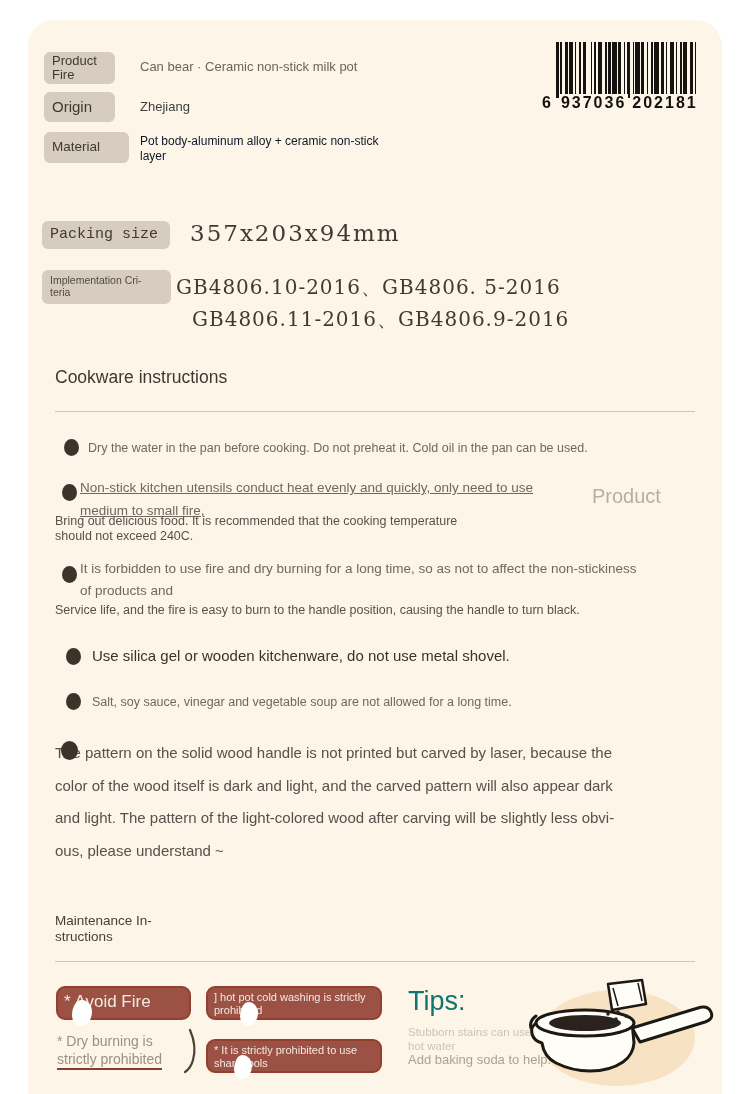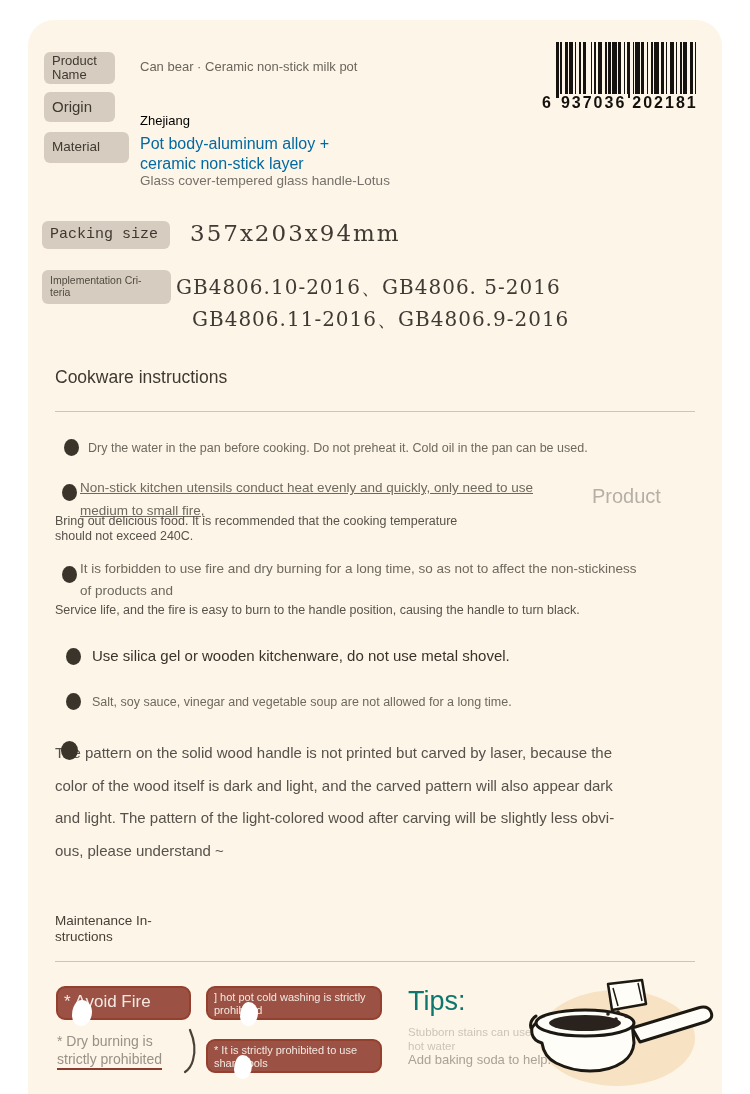--- a/index.html
+++ b/index.html
@@ -46,35 +46,34 @@
   .tips-gray1 { color:#ccc5b8; font-size:11.5px; line-height:1.25; }
   .tips-gray2 { color:#a9a296; font-size:13px; }
 </style>
 </head>
 <body>
 
 <div class="page">
   <div class="card">
 
     <div class="abs label-box" style="left:16px; top:32px; width:71px; height:32px; font-size:13px;">
-      <span>Product Name</span>
+      <span>Product Fire</span>
     </div>
     <div class="abs val" style="left:112px; top:39px; font-size:13px;">Can bear · Ceramic non-stick milk pot</div>
 
     <div class="abs label-box" style="left:16px; top:72px; width:71px; height:30px; font-size:15px;">
       <span>Origin</span>
     </div>
-    <div class="abs" style="left:112px; top:79px; font-size:13px; color:#000000;margin-top:14px;">Zhejiang</div>
+    <div class="abs" style="left:112px; top:79px; font-size:13px; color:#404040;">Zhejiang</div>
 
     <div class="abs label-box" style="left:16px; top:112px; width:85px; height:31px; font-size:13.5px;">
       <span>Material</span>
     </div>
-    <div class="abs" style="left:112px; top:114px; width:240px; font-size:16px; line-height:1.25; color:#0369a1;">Pot body-aluminum alloy + ceramic non-stick layer</div>
-
-    <div class="abs" style="left:112px; top:153px; font-size:13.5px; color:#75706a;">Glass cover-tempered glass handle-Lotus</div>
+    <div class="abs" style="left:112px; top:114px; width:240px; font-size:12px; line-height:1.25; color:#0f172a;">Pot body-aluminum alloy + ceramic non-stick layer</div>
+
 
     <div class="abs barcode">
       <div class="bars" id="barcode-bars">
           <div style="width: 2.9px; background: rgb(21, 18, 16);"></div>
           <div style="width: 1.45px; background: transparent;"></div>
           <div style="width: 1.45px; background: rgb(21, 18, 16);"></div>
           <div style="width: 2.9px; background: transparent;"></div>
           <div style="width: 2.9px; background: rgb(21, 18, 16);"></div>
           <div style="width: 1.45px; background: transparent;"></div>
           <div style="width: 4.35px; background: rgb(21, 18, 16);"></div>

